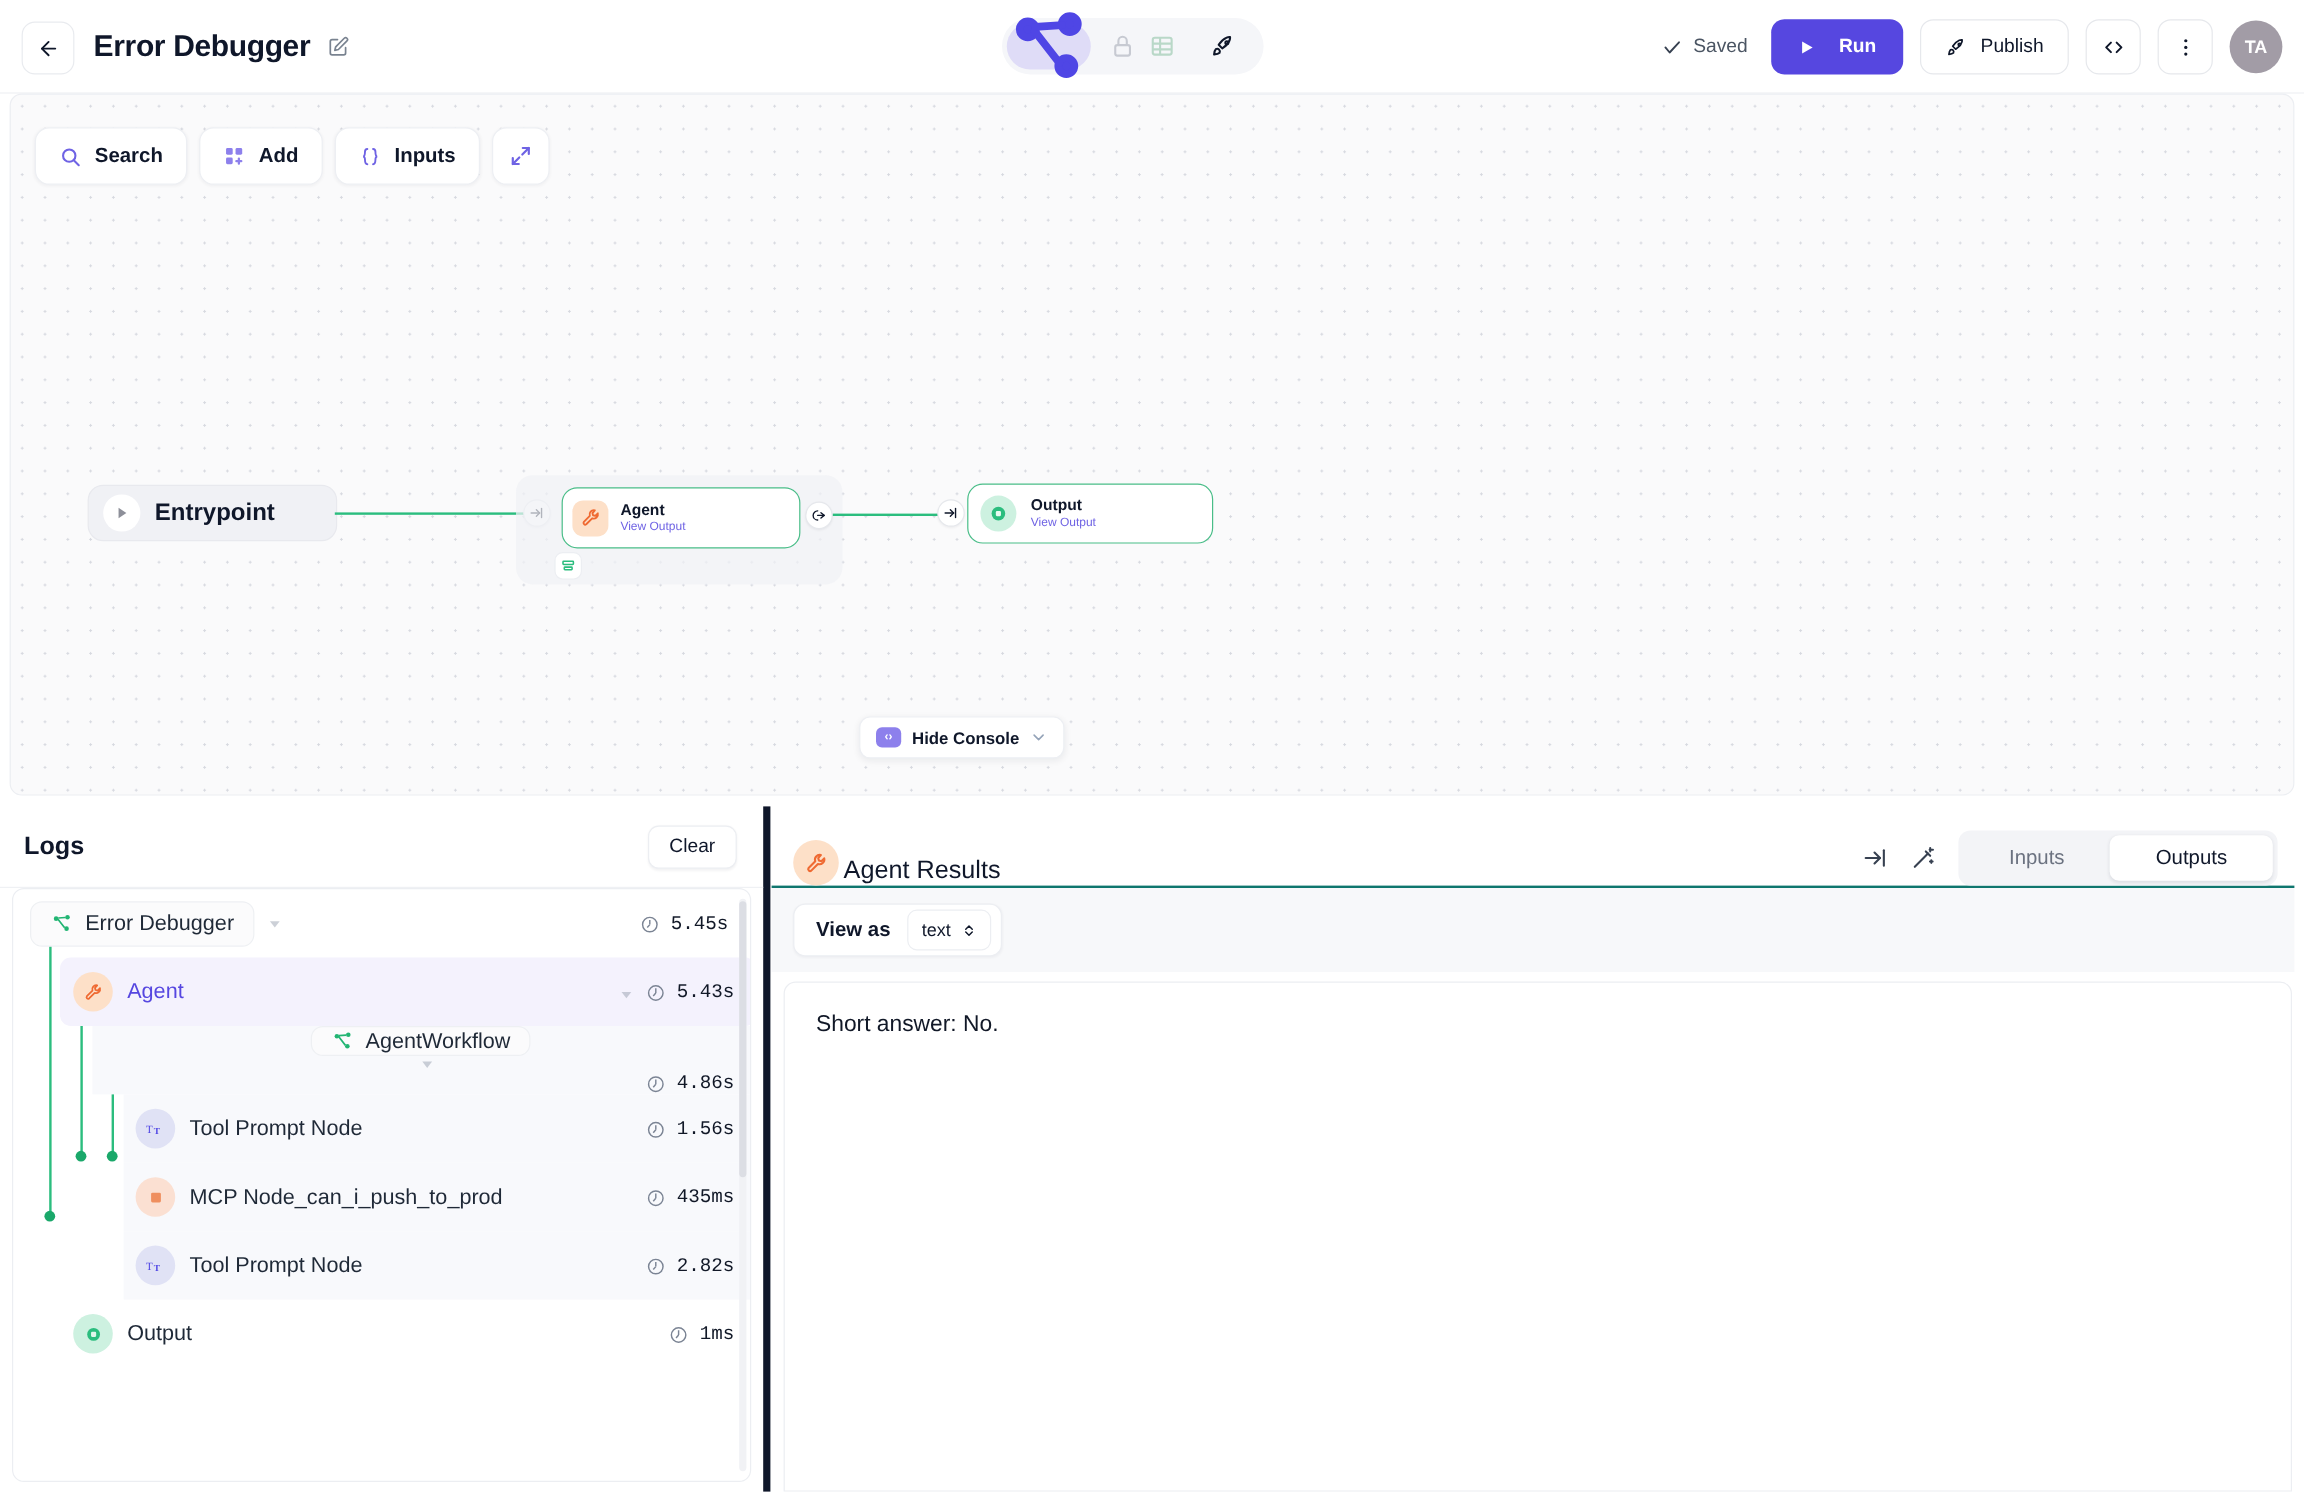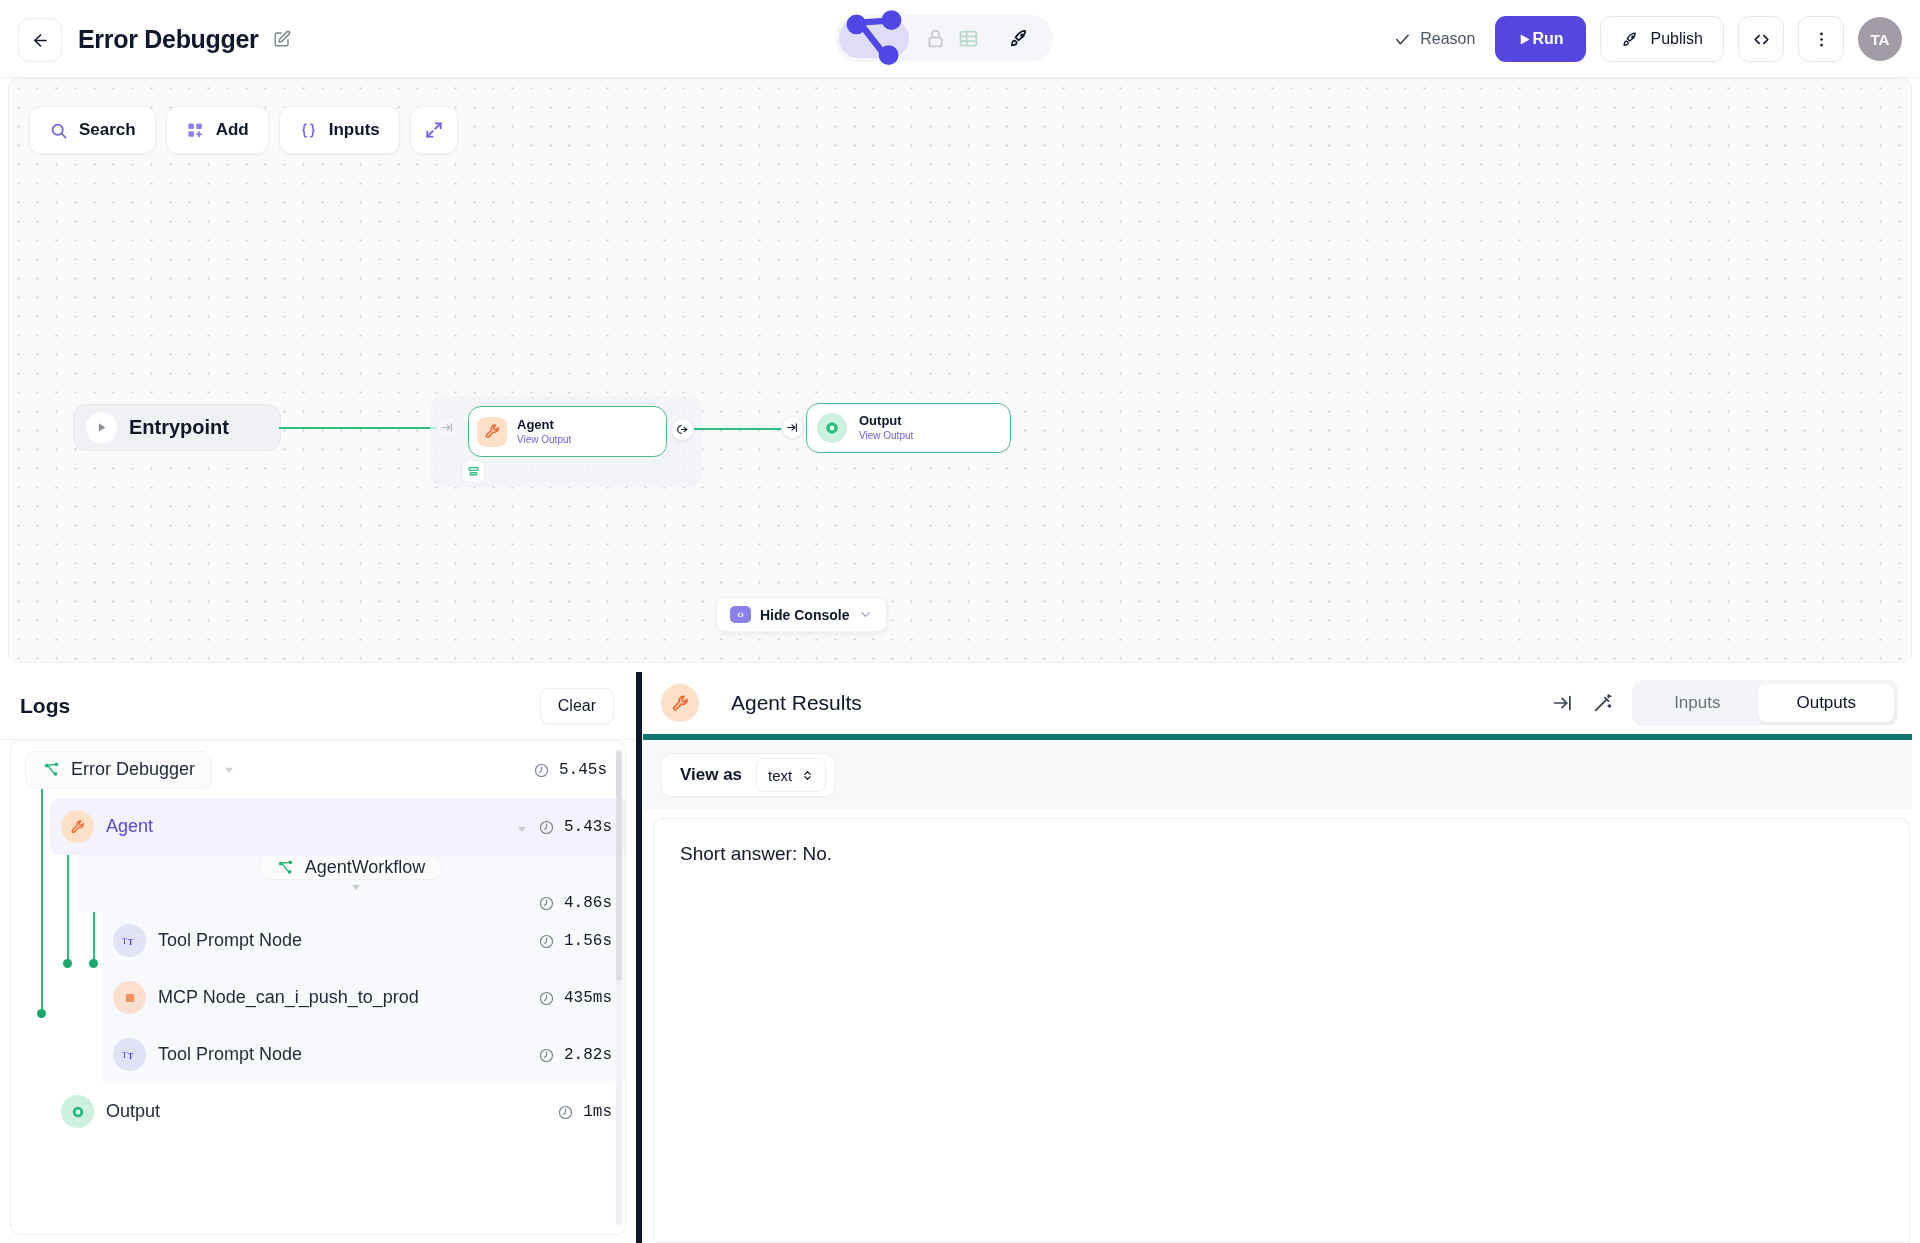--- a/index.html
+++ b/index.html
@@ -49,21 +49,21 @@
 
   .right-actions {
     position: absolute; right: 18px; top: 13px; height: 52px;
     display: flex; align-items: center; gap: 14px;
   }
   .saved {
     display: flex; align-items: center; gap: 9px;
     font-size: 16px; color: #4b5563; margin-right: 6px;
   }
   .btn-run {
-    display: flex; align-items: center; gap: 0;
+    display: flex; align-items: center; gap: 19px;
     background: #5647e0; color: #fff; border: none;
     height: 46px; padding: 0 22px; border-radius: 11px;
     font-size: 16px; font-weight: 600; cursor: pointer;
     font-family: "Liberation Sans", sans-serif;
   }
   .btn-pub {
     display: flex; align-items: center; gap: 11px;
     background: #fff; color: #0f172a; border: 1px solid #e6e8ec;
     height: 46px; padding: 0 20px; border-radius: 11px;
     font-size: 16px; font-weight: 500; cursor: pointer;
@@ -226,22 +226,22 @@
   .scroll-thumb {
     position: absolute; right: 3px; top: 10px; width: 6px; height: 230px;
     background: #dcdee4; border-radius: 3px; cursor: pointer;
   }
 
   .results-panel {
     position: absolute; left: 643px; top: 672px; width: 1277px; height: 571px;
     background: #fff;
   }
   .res-head {
-    height: 68px; border-bottom: 6px solid #0f766e;
-    display: flex; align-items: center; padding: 0 22px 0 18px; gap: 32px;
+    height: 68px; border-bottom: 2px solid #0f766e;
+    display: flex; align-items: flex-end; padding: 0 22px 0 18px; gap: 4px;
   }
   .res-title { font-size: 21px; font-weight: 500; color: #0f172a; }
   .res-actions { margin-left: auto; display: flex; align-items: center; gap: 18px; }
   .seg {
     display: flex; align-items: center; background: #f3f4f7;
     border-radius: 10px; padding: 4px; height: 46px;
   }
   .seg-item {
     height: 38px; display: flex; align-items: center; justify-content: center;
     padding: 0 38px; border-radius: 8px; font-size: 17px; color: #6b7280; cursor: pointer;
@@ -327,21 +327,21 @@
         <circle cx="15" cy="9" r="1.3"></circle>
       </svg>
     </div>
   </div>
 
   <div class="right-actions">
     <div class="saved">
       <svg width="17" height="17" viewBox="0 0 24 24" fill="none" stroke="#374151" stroke-width="2.2" stroke-linecap="round" stroke-linejoin="round">
         <polyline points="4,12 9,18 20,6"></polyline>
       </svg>
-      <span>Reason</span>
+      <span>Saved</span>
     </div>
     <button class="btn-run">
       <svg width="15" height="15" viewBox="0 0 24 24" fill="#ffffff">
           <polygon points="6,4 20,12 6,20"></polygon>
         </svg>
       <span>Run</span>
     </button>
     <button class="btn-pub">
       <svg width="19" height="19" viewBox="0 0 24 24" fill="none" stroke="#0f172a" stroke-width="1.8" stroke-linecap="round" stroke-linejoin="round">
         <path d="M5.5 14.5c-1.2 1.2-1.6 4.8-1.6 4.8s3.6-.4 4.8-1.6a2.4 2.4 0 0 0-3.2-3.2z"></path>

